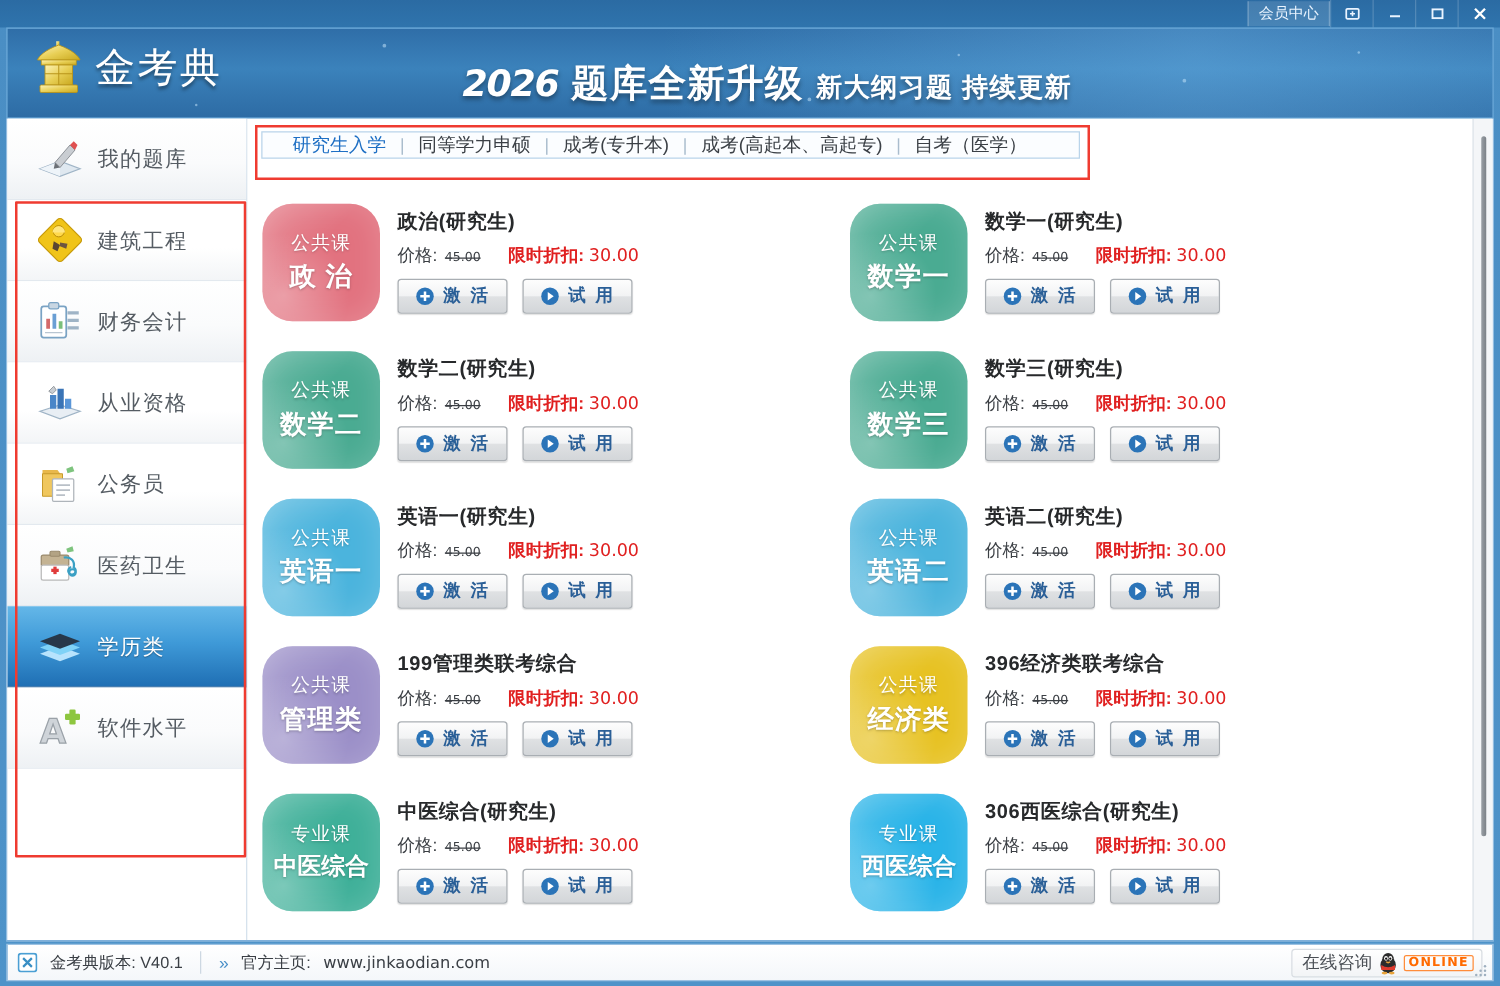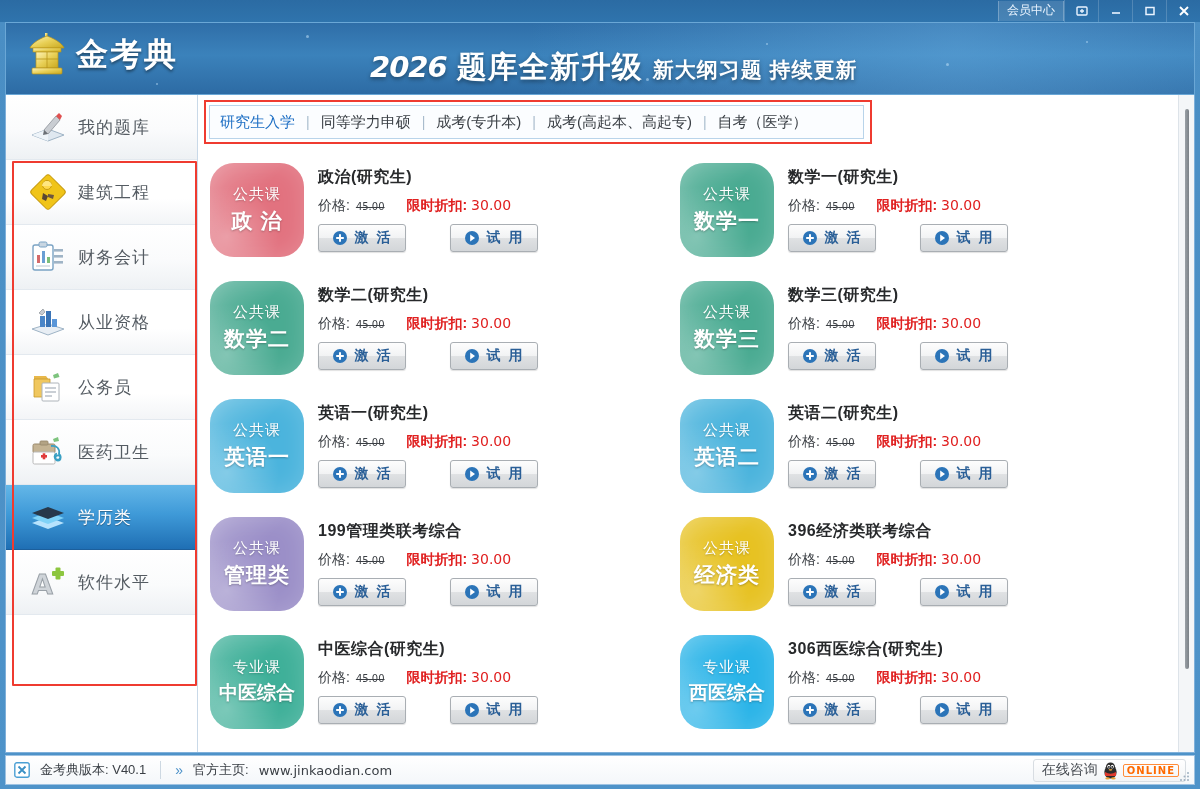--- a/index.html
+++ b/index.html
@@ -43,21 +43,21 @@
       linear-gradient(180deg,#2f6ea8 0%,#3b82bb 45%,#2d6ba4 100%);
     border: 1px solid #6aa7d6;
     overflow: hidden;
   }
   .banner .dot { position:absolute; background:#bfe0f7; border-radius:50%; opacity:.55; }
   .logo-wrap {
     position: absolute; left: 20px; top: 8px; display: flex; align-items: center; gap: 8px;
   }
   .logo-mark { width: 42px; height: 48px; }
   .logo-text {
-    font-size: 32px; font-weight: bold; color: #ffffff; letter-spacing: 2px;
+    font-size: 32px; font-weight: normal; color: #ffffff; letter-spacing: 2px;
     text-shadow: 0 2px 3px rgba(0,0,0,0.45);
     font-family: "DejaVu Sans", sans-serif;
   }
   .banner-slogan {
     position: absolute; left: 364px; top: 24px;
     display: flex; align-items: baseline; gap: 10px;
     color: #ffffff; text-shadow: 0 2px 4px rgba(0,0,0,0.40);
   }
   .slg-year {
     font-size: 29px; font-weight: bold; font-style: italic;
@@ -96,23 +96,23 @@
   .side-mark {
     position: absolute; left: 6px; top: 66px; width: 185px; height: 525px;
     border: 2px solid #ef3b30; pointer-events: none; border-radius: 1px;
   }
 
   
   .main {
     flex: 1; position: relative; background: #ffffff; overflow: hidden;
   }
   .tabbar {
-    margin: 10px 12px 0 11px; height: 34px;
+    margin: 10px 12px 0 11px; height: 22px;
     border: 1px solid #b9d4ea; background: #fbfdff;
-    display: flex; align-items: center; padding-left: 10px;
+    display: flex; align-items: center; padding-left: 24px;
     width: 655px;
   }
   .tab { font-size: 15px; color: #3b4046; cursor: pointer; white-space: nowrap; }
   .tab.active { color: #1e6fc4; }
   .tab-sep { color: #a9bccd; margin: 0 11px; font-size: 14px; }
   .tab-mark {
     position: absolute; left: 6px; top: 5px; width: 668px; height: 44px;
     border: 2px solid #ef3b30; pointer-events: none;
   }
 
@@ -153,21 +153,21 @@
     font-family: "Liberation Sans", sans-serif;
   }
   .price-label { font-size: 14px; color: #3b3f44; }
   .price-old {
     font-size: 10px; color: #3b3f44; text-decoration: line-through;
     font-family: "DejaVu Sans", sans-serif; margin-left: 6px;
   }
   .discount { font-size: 14px; color: #e02020; font-weight: bold; }
   .discount .val { font-weight: normal; font-family: "DejaVu Sans", sans-serif; }
 
-  .btn-row { margin-top: 9px; display: flex; gap: 44px; }
+  .btn-row { margin-top: 9px; display: flex; gap: 12px; }
   .btn {
     width: 88px; height: 28px; border: 1px solid #a9aeb3; border-radius: 3px;
     background: linear-gradient(180deg,#fdfdfd 0%,#f2f3f4 48%,#dfe1e3 52%,#d3d6d9 100%);
     display: flex; align-items: center; justify-content: center; gap: 7px;
     cursor: pointer; box-shadow: 0 1px 1px rgba(0,0,0,0.12);
   }
   .btn-ico { width: 16px; height: 16px; flex: none; }
   .btn-label { font-size: 14px; color: #2a5f97; font-weight: bold; letter-spacing: 2px; }
 
   

